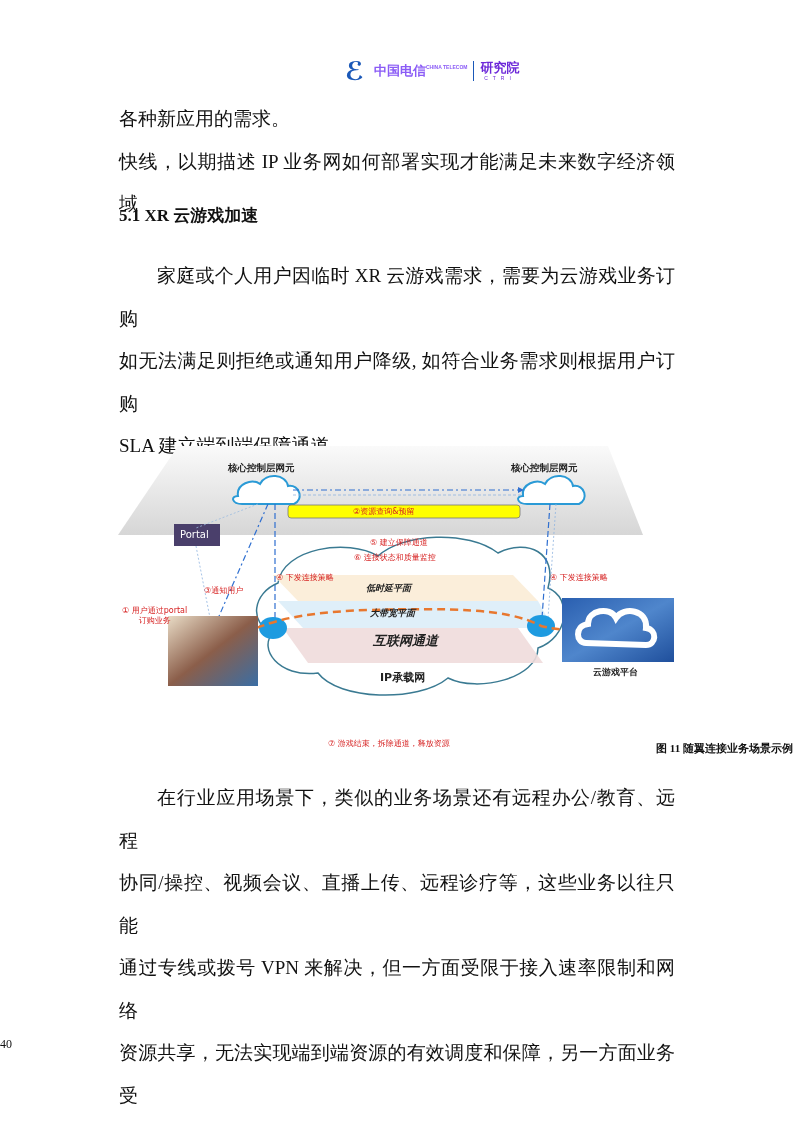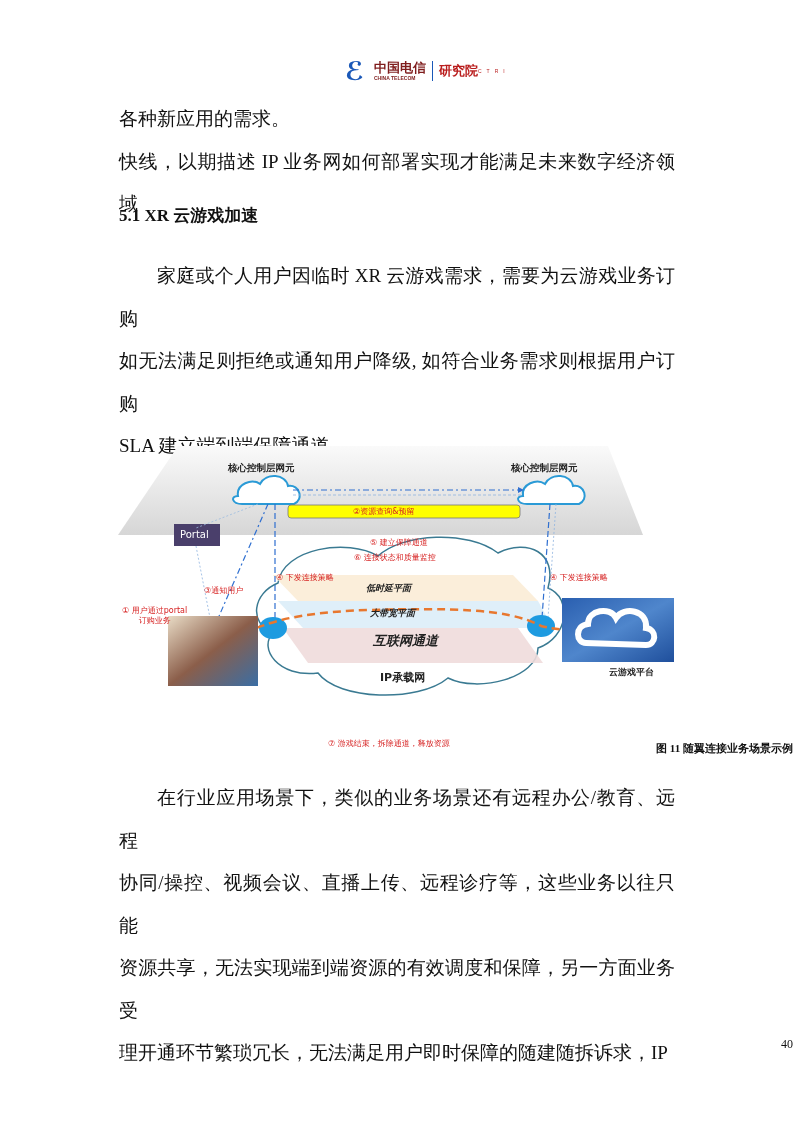--- a/index.html
+++ b/index.html
@@ -1,34 +1,34 @@
 <!DOCTYPE html>
 <html><head>
 <meta charset="utf-8">
 <style>
   html, body { margin: 0; padding: 0; background: #ffffff; }
   body { width: 793px; height: 1122px; position: relative; overflow: hidden;
          font-family: "Liberation Serif", "DejaVu Serif", serif; color: #111; }
   .header { position: absolute; left: 0; top: 52px; width: 793px; height: 36px; }
   .logo { position: absolute; left: 345px; top: 4px; height: 30px; display: flex; align-items: center; }
   .logo .mark { width: 26px; height: 26px; color: #1a58b8; font-family: "DejaVu Sans", sans-serif; font-weight: bold; font-size: 26px; line-height: 26px; }
-  .logo .brand { display: flex; flex-direction: column; margin-left: 3px; color: #7f1d1d; }
+  .logo .brand { display: flex; flex-direction: row; margin-left: 3px; color: #8b5cf6; }
   .logo .brand .cn { font-family: "DejaVu Sans", sans-serif; font-weight: bold; font-size: 13px; line-height: 14px; letter-spacing: 0px; }
   .logo .brand .en { font-family: "Liberation Sans", sans-serif; font-weight: bold; font-size: 5px; line-height: 6px; }
   .logo .sep { width: 1px; height: 20px; background: #1a58b8; margin: 0 6px; }
-  .logo .ctri { display: flex; flex-direction: row; color: #b91c1c; align-items: center; }
+  .logo .ctri { display: flex; flex-direction: column; color: #6d28d9; align-items: center; }
   .logo .ctri .cn { font-family: "DejaVu Sans", sans-serif; font-weight: bold; font-size: 13px; line-height: 14px; }
   .logo .ctri .en { font-family: "Liberation Sans", sans-serif; font-size: 5px; letter-spacing: 5px; line-height: 6px; }
 
   .para { position: absolute; left: 119px; width: 556px; font-size: 19px; line-height: 42.5px; text-align: justify; }
   .para p { margin: 0; }
   .indent { text-indent: 38px; }
   .h2 { position: absolute; left: 119px; top: 204px; font-size: 17px; font-weight: bold; font-family: "Liberation Serif", serif; }
   .caption { position: absolute; left: 0; top: 741px; width: 793px; text-align: right; font-size: 11px; font-weight: bold; }
-  .pagenum { position: absolute; left: 0; top: 1037px; width: 793px; text-align: right; font-size: 12px; }
+  .pagenum { position: absolute; left: 0; top: 1037px; width: 793px; text-align: left; font-size: 12px; }
 
   .figure { position: absolute; left: 118px; top: 438px; width: 562px; height: 290px; }
   .fig-label { position: absolute; font-family: "DejaVu Sans", sans-serif; white-space: nowrap; }
   .red { color: #d62020; font-size: 8px; margin-top: 30px; }
   .dark { color: #222; font-size: 9.5px; font-weight: bold; }
 </style>
 </head>
 <body>
 
 <div class="header">
@@ -128,26 +128,27 @@
   <div class="fig-label red" style="left:432px;top:104px;">④ 下发连接策略</div>
   <div class="fig-label red" style="left:4px;top:138px;line-height:10px;text-align:center;">
     <div>① 用户通过portal</div>
     <div>订购业务</div>
   </div>
   <div class="fig-label dark" style="left:248px;top:144px;font-style:italic;font-size:9px;">低时延平面</div>
   <div class="fig-label dark" style="left:252px;top:169px;font-style:italic;font-size:9px;">大带宽平面</div>
   <div class="fig-label dark" style="left:255px;top:194px;font-style:italic;font-size:13px;">互联网通道</div>
   <div class="fig-label dark" style="left:262px;top:232px;font-size:11px;">IP承载网</div>
   <div class="fig-label red" style="left:210px;top:270px;">⑦ 游戏结束，拆除通道，释放资源</div>
-  <div class="fig-label dark" style="left:475px;top:228px;font-size:9px;margin-left:16px;">云游戏平台</div>
+  <div class="fig-label dark" style="left:475px;top:228px;font-size:9px;">云游戏平台</div>
 </div>
 
 <div class="caption">图 11  随翼连接业务场景示例</div>
 
 <div class="para" style="top:777px;">
   <p class="indent">在行业应用场景下，类似的业务场景还有远程办公/教育、远程</p>
   <p>协同/操控、视频会议、直播上传、远程诊疗等，这些业务以往只能</p>
+  <p>通过专线或拨号 VPN 来解决，但一方面受限于接入速率限制和网络</p>
   <p>资源共享，无法实现端到端资源的有效调度和保障，另一方面业务受</p>
   <p>理开通环节繁琐冗长，无法满足用户即时保障的随建随拆诉求，IP</p>
 
 </div>
 
 <div class="pagenum">40</div>
 
 </body></html>

